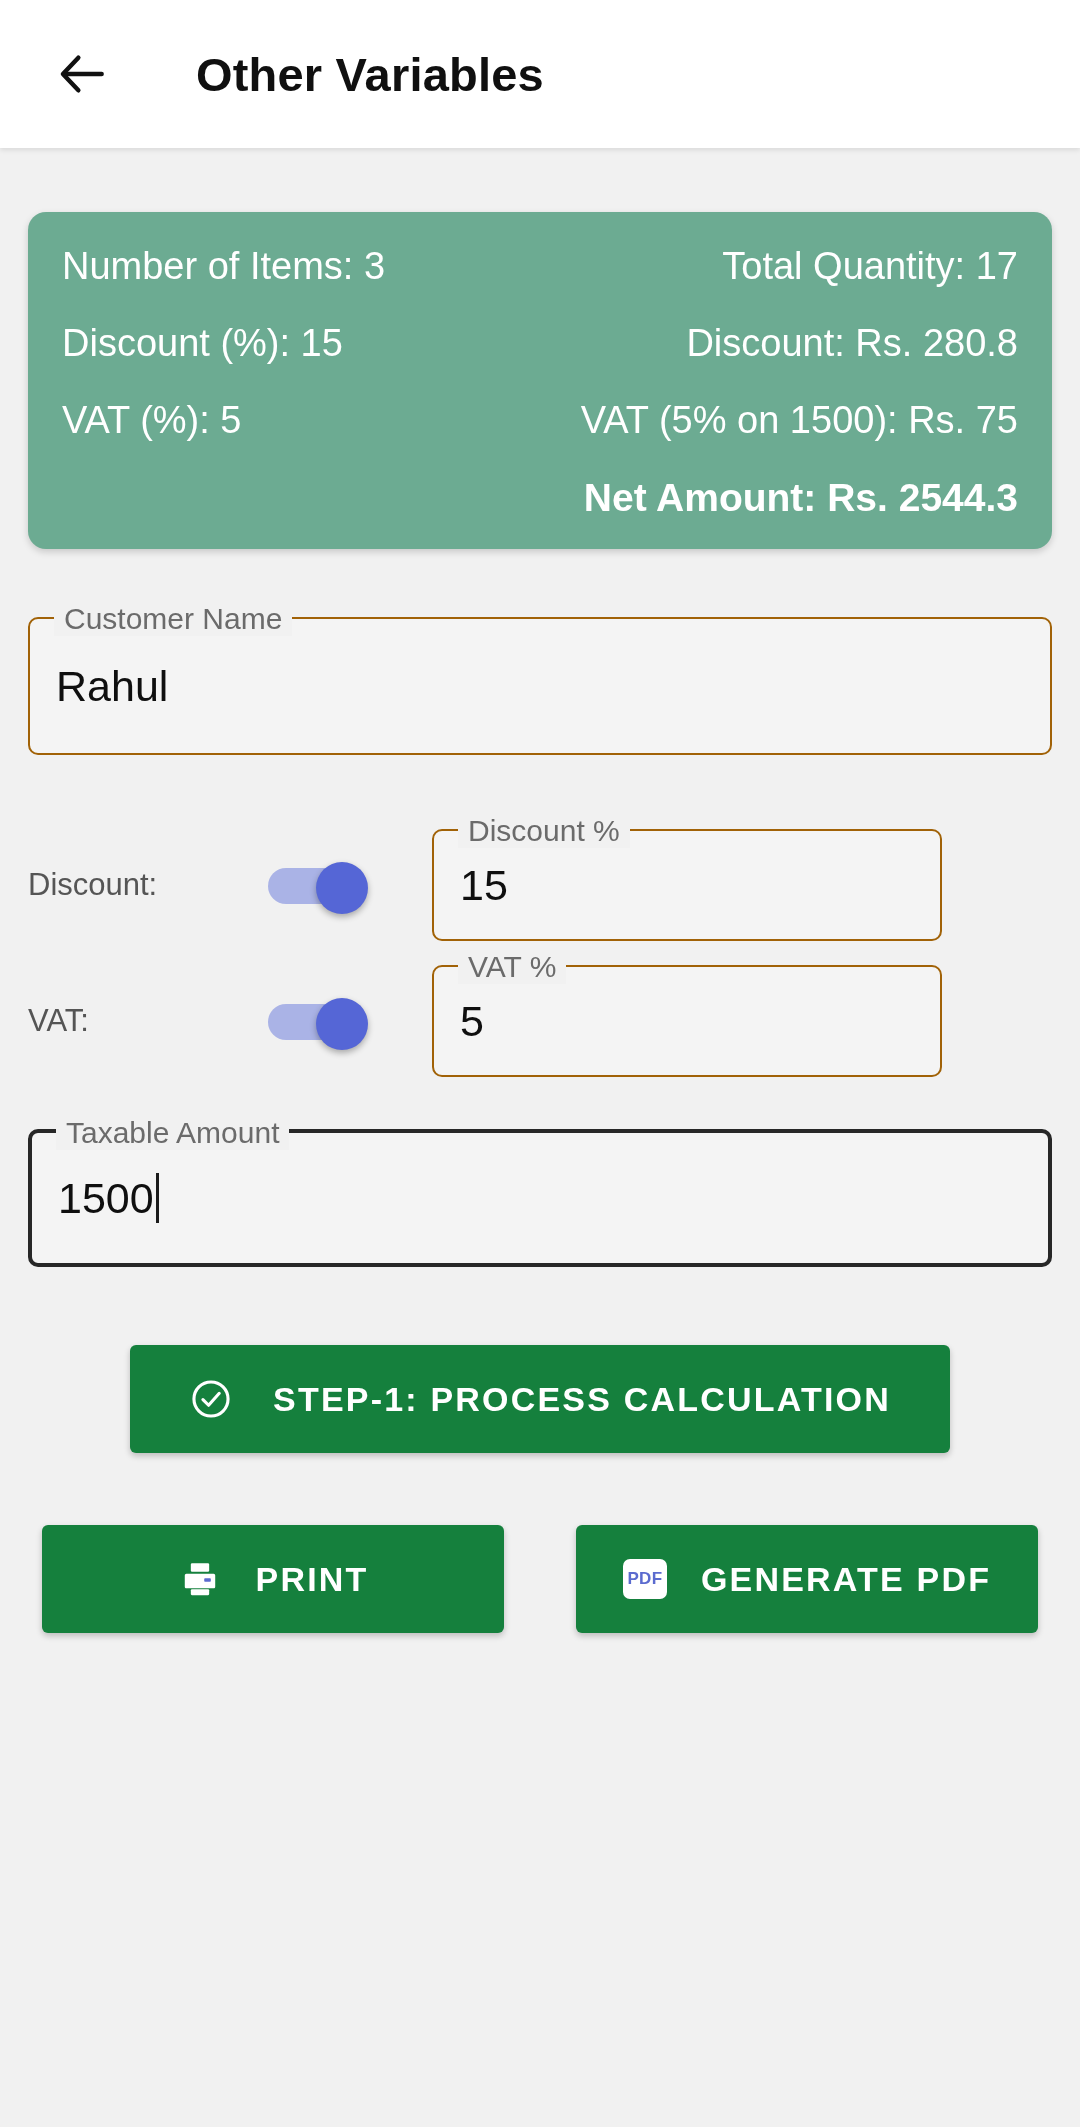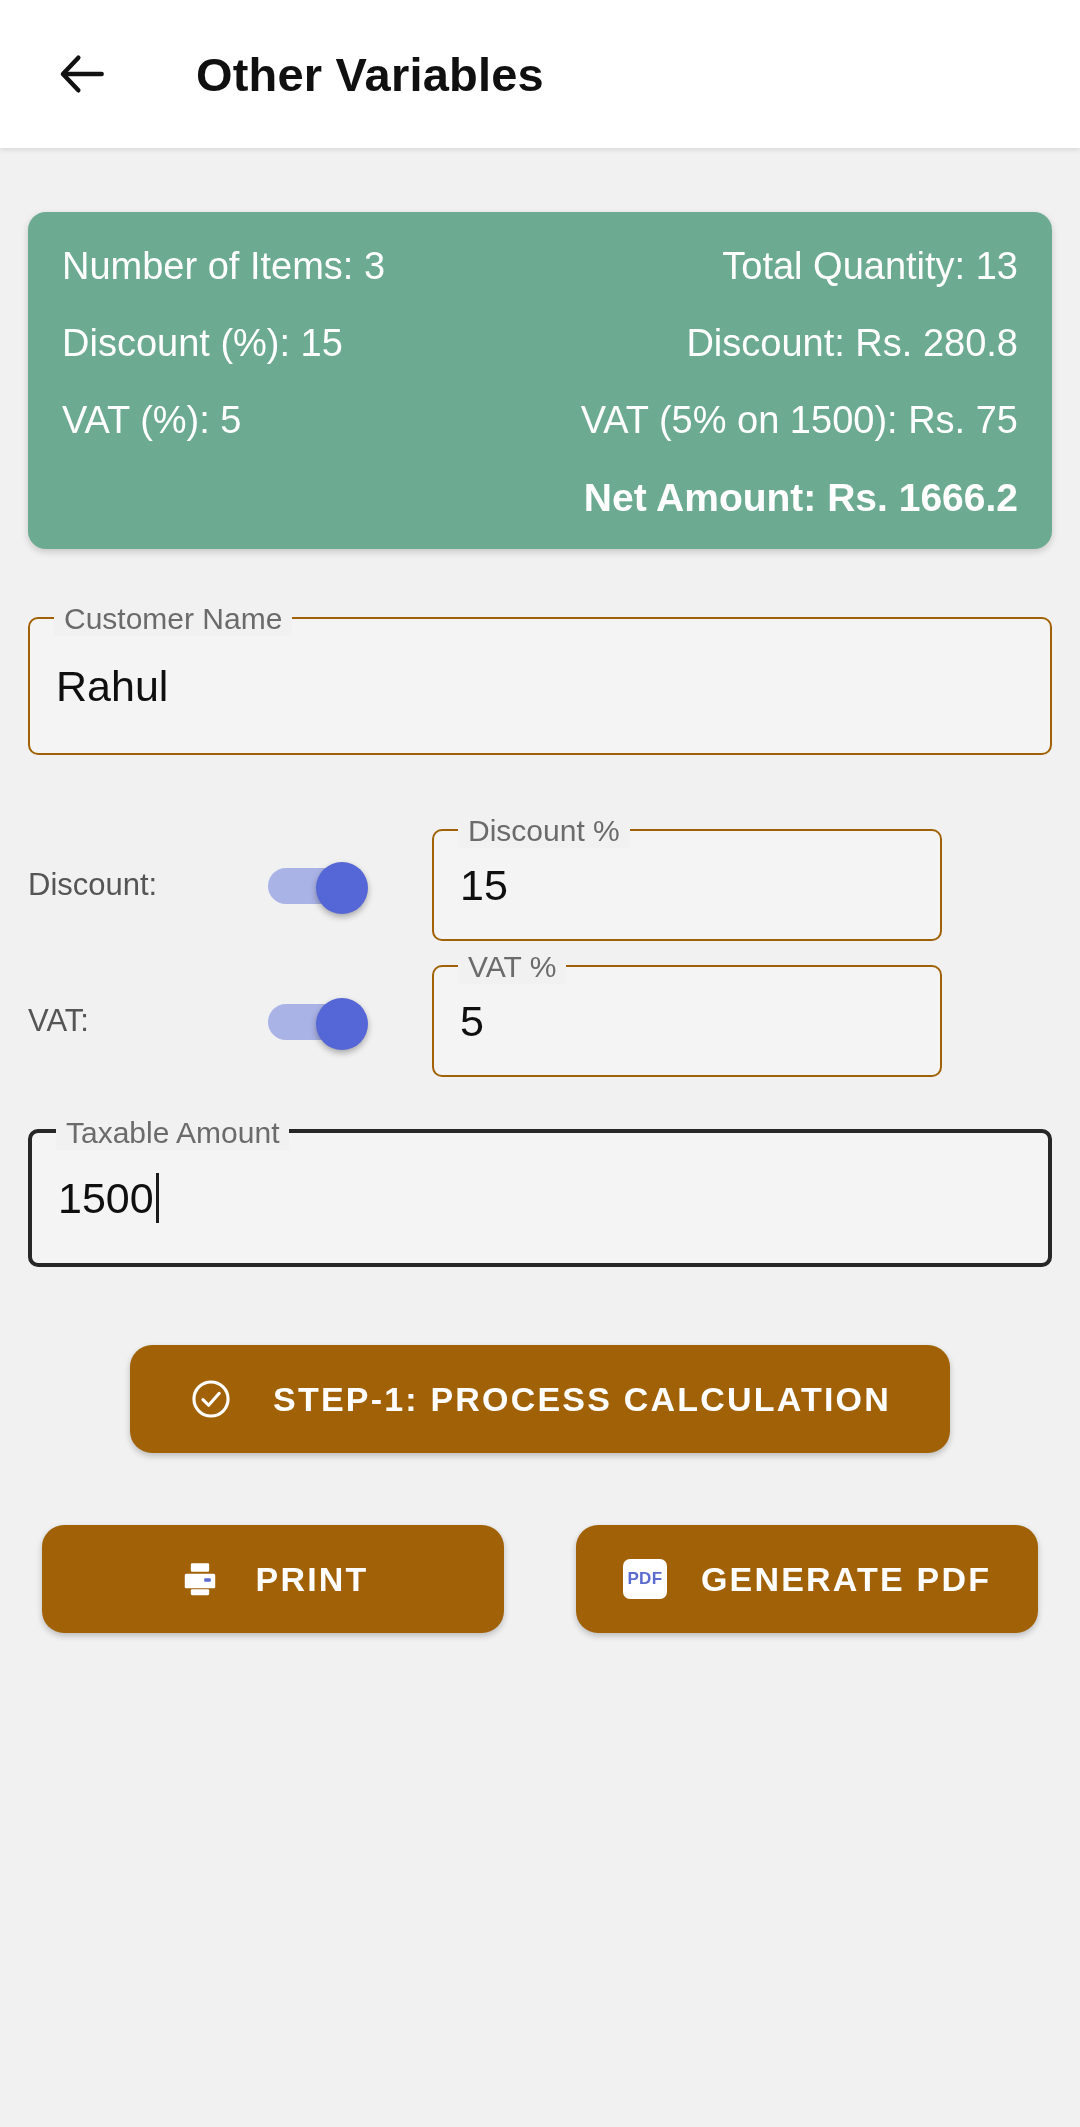--- a/index.html
+++ b/index.html
@@ -162,24 +162,24 @@
   .pct-field {
     width: 510px;
     flex: 0 0 auto;
     height: 112px;
   }
 
   .taxable-wrap { padding: 52px 28px 0 28px; }
 
   
   .btn {
-    background: #a16207;
+    background: #15803d;
     color: #ffffff;
     border: none;
-    border-radius: 22px;
+    border-radius: 6px;
     display: flex;
     align-items: center;
     justify-content: center;
     font-size: 34px;
     font-weight: bold;
     letter-spacing: 2.2px;
     cursor: pointer;
     box-shadow: 0 3px 6px rgba(0,0,0,0.22);
     font-family: "Liberation Sans", sans-serif;
   }
@@ -242,35 +242,35 @@
       </span>
     </button>
     <div class="appbar-title">Other Variables</div>
   </div>
 
   <div class="summary-wrap">
     <div class="summary-card">
 
       <div class="sum-row">
         <div class="sum-cell">Number of Items: 3</div>
-        <div class="sum-cell right">Total Quantity: 13</div>
+        <div class="sum-cell right">Total Quantity: 17</div>
       </div>
 
       <div class="sum-row">
         <div class="sum-cell">Discount (%): 15</div>
         <div class="sum-cell right">Discount: Rs. 280.8</div>
       </div>
 
       <div class="sum-row">
         <div class="sum-cell">VAT (%): 5</div>
         <div class="sum-cell right">VAT (5% on 1500): Rs. 75</div>
       </div>
 
       <div class="sum-row net">
-        <div class="sum-cell net">Net Amount: Rs. 1666.2</div>
+        <div class="sum-cell net">Net Amount: Rs. 2544.3</div>
       </div>
 
     </div>
   </div>
 
   <div class="customer-field-wrap">
     <div class="field">
       <span class="field-label">Customer Name</span>
       <span class="field-value">Rahul</span>
     </div>

